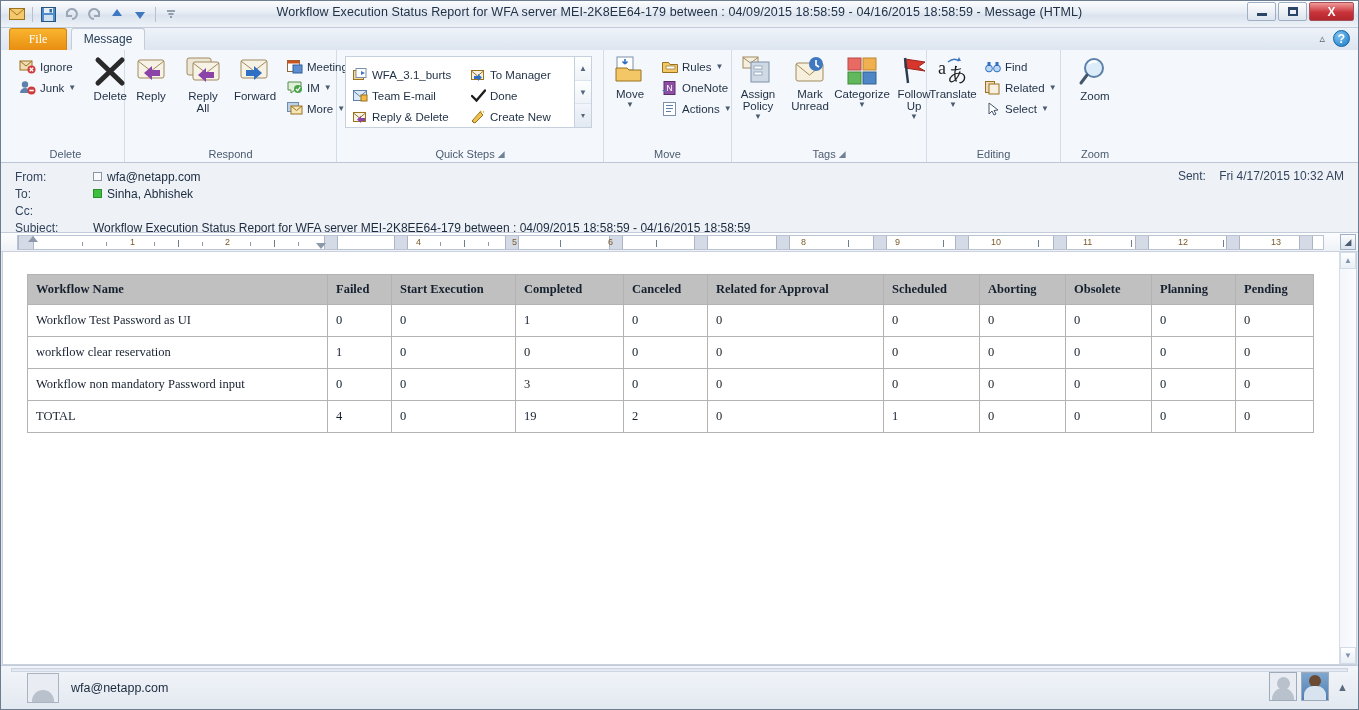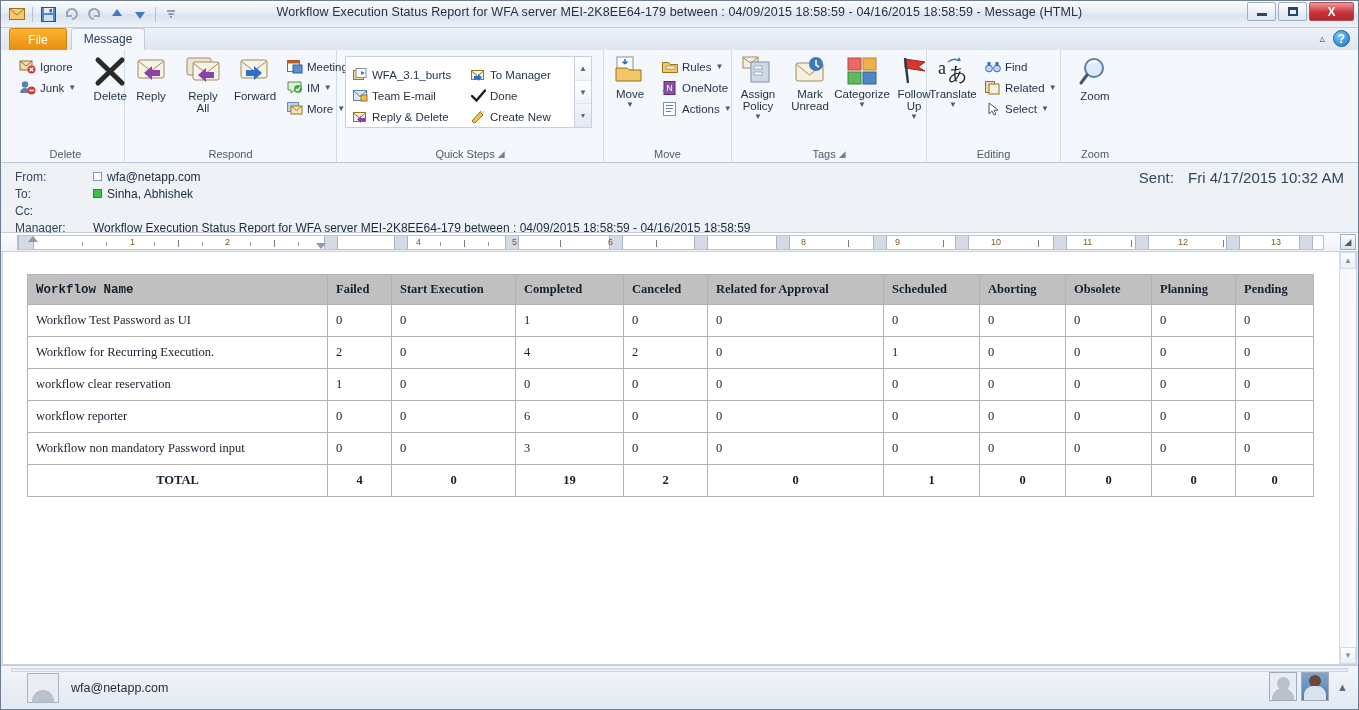--- a/index.html
+++ b/index.html
@@ -40,21 +40,21 @@
   .wglyph-min { width:10px; height:3px; background:#2a4565; margin-top:6px; }
   .wglyph-max { width:10px; height:9px; border:2px solid #2a4565; border-top-width:3px; }
 
   
   .tabsrow { height:22px; flex:0 0 22px; position:relative;
              background:linear-gradient(180deg,#eef3f9,#dde5f0); }
   .tab { position:absolute; top:0; height:22px; padding:0 16px; font-size:12px;
          display:flex; align-items:center; }
   .tab-file { left:8px; width:58px; justify-content:center; color:#fff; font-weight:normal;
      background:linear-gradient(180deg,#f9b42e,#e98e12); border:1px solid #cf8412; border-bottom:none;
-     border-radius:3px 3px 0 0; }
+     border-radius:3px 3px 0 0;font-family:Liberation Serif, serif; }
   .tab-msg { left:70px; width:74px; justify-content:center; color:#2b4058;
      background:#f4f7fb; border:1px solid #c3ccd9; border-bottom:1px solid #f4f7fb;
      border-radius:3px 3px 0 0; }
   .help-icons { position:absolute; right:8px; top:2px; display:flex; align-items:center; gap:8px; }
   .chev { color:#5a6b80; font-size:11px; }
   .helpq { width:17px;height:17px;border-radius:50%;
       background:radial-gradient(circle at 35% 30%,#7fc5f2,#1878c4);
       color:#fff; font-size:12px; font-weight:bold; display:flex; align-items:center; justify-content:center;
       border:1px solid #1163a6; }
 
@@ -89,21 +89,21 @@
   .qsbtn:last-child { border-bottom:none; background:linear-gradient(180deg,#f2f5fa,#e2e9f2); }
 
   
   .hdrpane { flex:0 0 70px; background:#eef2f7; border-bottom:1px solid #c3ccd9;
              position:relative; font-size:12px; color:#1b2a3d; }
   .hrow { position:absolute; left:0; right:0; height:17px; display:flex; align-items:center; }
   .hlabel { width:92px; padding-left:14px; color:#33445c; }
   .hval { display:flex; align-items:center; gap:5px; }
   .presence { width:9px; height:9px; border:1px solid #8a96a6; background:#f7f9fb; display:inline-block; }
   .presence.on { background:#3fbf3f; border-color:#2a8f2a; }
-  .sent { position:absolute; right:14px; top:6px; font-size:15px; color:#33445c; }
+  .sent { position:absolute; right:14px; top:6px; font-size:12px; color:#33445c; }
   .sent b { font-weight:normal; margin-left:10px; }
 
   
   .ruler { flex:0 0 19px; background:linear-gradient(180deg,#fdfdfe,#eef2f7);
            border-bottom:1px solid #c8d1dd; position:relative; overflow:hidden; }
   .rul-track { position:absolute; left:16px; right:34px; top:2px; height:15px;
                background:#ffffff; border:1px solid #b9c3d1; }
   .rul-seg { position:absolute; top:0; bottom:0; background:#d5dbe6;
              border-left:1px solid #aab5c5; border-right:1px solid #aab5c5; }
   .rul-num { position:absolute; top:1px; font-size:9px; color:#7a5a2a; }
@@ -126,22 +126,22 @@
   .strack { flex:1; background:linear-gradient(90deg,#f3f6fa,#fafcfe); }
 
   
   table.report { border-collapse:collapse; font-family:"Liberation Serif", serif; table-layout:fixed; }
   table.report th, table.report td {
       border:1px solid #b3b3b3; font-size:12.5px; color:#15202e;
       padding:7px 8px; vertical-align:middle; height:32px;
   }
   table.report th { background:#c0c0c0; font-weight:bold; text-align:left; height:30px; }
   table.report td { background:#fff; }
-  table.report tr.total td { font-weight:bold;text-align:center; }
-  .c-name { width:300px;font-family:Liberation Mono, monospace; }
+  table.report tr.total td { font-weight:normal; }
+  .c-name { width:300px; }
   .c-failed { width:64px; }
   .c-start { width:124px; }
   .c-completed { width:108px; }
   .c-canceled { width:84px; }
   .c-wait { width:176px; }
   .c-sched { width:96px; }
   .c-abort { width:86px; }
   .c-obs { width:86px; }
   .c-plan { width:84px;margin-top:41px; }
   .c-pend { width:78px; }
@@ -612,21 +612,21 @@
       <span class="hval">
         <span class="presence on"></span>
         <span>Sinha, Abhishek</span>
       </span>
     </div>
     <div class="hrow" style="top:39px">
       <span class="hlabel">Cc:</span>
       <span class="hval"></span>
     </div>
     <div class="hrow" style="top:56px">
-      <span class="hlabel">Manager:</span>
+      <span class="hlabel">Subject:</span>
       <span class="hval">Workflow Execution Status Report for WFA server MEI-2K8EE64-179 between : 04/09/2015 18:58:59 - 04/16/2015 18:58:59</span>
     </div>
     <div class="sent">
       <span>Sent:</span>
       <b>Fri 4/17/2015 10:32 AM</b>
     </div>
   </div>
 
   <div class="ruler">
     <div class="rul-track">
@@ -704,50 +704,24 @@
             <td>1</td>
             <td>0</td>
             <td>0</td>
             <td>0</td>
             <td>0</td>
             <td>0</td>
             <td>0</td>
             <td>0</td>
           </tr>
           <tr>
-            <td>Workflow for Recurring Execution.</td>
-            <td>2</td>
-            <td>0</td>
-            <td>4</td>
-            <td>2</td>
-            <td>0</td>
-            <td>1</td>
-            <td>0</td>
-            <td>0</td>
-            <td>0</td>
-            <td>0</td>
-          </tr>
-          <tr>
             <td>workflow clear reservation</td>
             <td>1</td>
             <td>0</td>
             <td>0</td>
-            <td>0</td>
-            <td>0</td>
-            <td>0</td>
-            <td>0</td>
-            <td>0</td>
-            <td>0</td>
-            <td>0</td>
-          </tr>
-          <tr>
-            <td>workflow reporter</td>
-            <td>0</td>
-            <td>0</td>
-            <td>6</td>
             <td>0</td>
             <td>0</td>
             <td>0</td>
             <td>0</td>
             <td>0</td>
             <td>0</td>
             <td>0</td>
           </tr>
           <tr>
             <td>Workflow non mandatory Password input</td>

